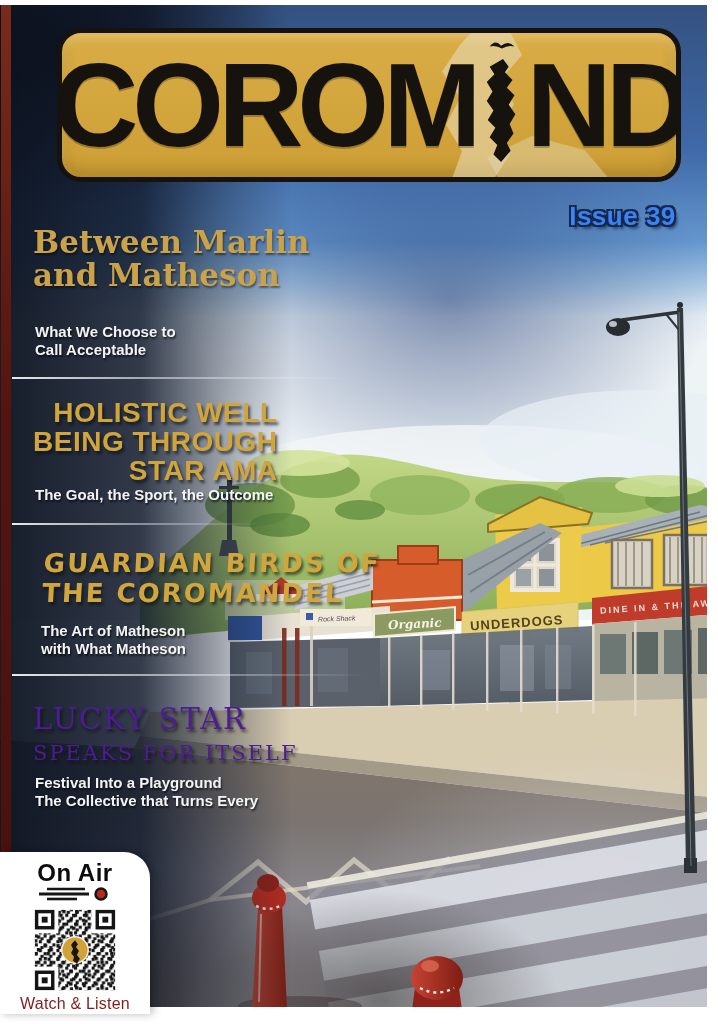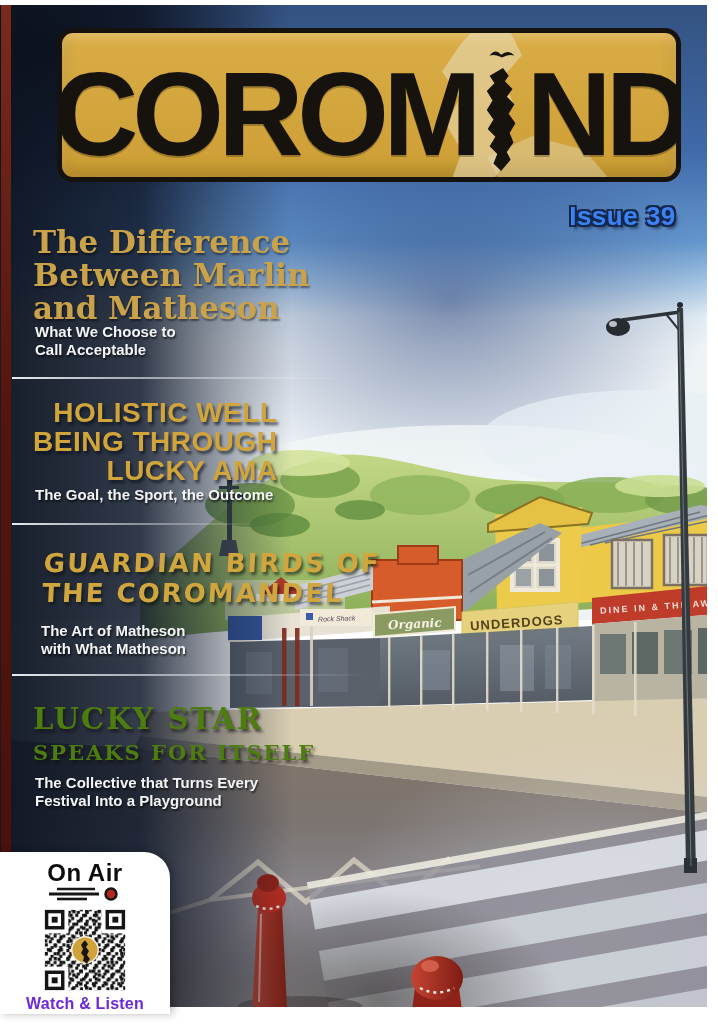--- a/index.html
+++ b/index.html
@@ -8,22 +8,22 @@
   .scene{position:absolute;left:0;top:0;width:718px;height:1024px;}
   .spine{position:absolute;left:1px;top:5px;width:10px;height:1002px;
          background:linear-gradient(180deg,#7a2a1c,#55150e 40%,#47100c);}
   .margin-right{position:absolute;right:0;top:0;width:11px;height:1024px;background:#fff;}
   .margin-bottom{position:absolute;left:0;bottom:0;width:718px;height:17px;background:#fff;}
   .margin-top{position:absolute;left:0;top:0;width:718px;height:5px;background:#fff;}
 
   
   .masthead{position:absolute;left:57px;top:28px;width:614px;height:144px;
     background:linear-gradient(180deg,#d9ac46,#cd9f35);
-    border:5px solid #16120d;border-radius:16px;overflow:hidden;
-    display:flex;align-items:flex-end;justify-content:center;
+    border:5px solid #16120d;border-radius:24px;overflow:hidden;
+    display:flex;align-items:center;justify-content:center;
     box-shadow:inset 0 -8px 14px rgba(110,78,18,.30), inset 0 5px 10px rgba(255,236,180,.35);}
   .map-ghost{position:absolute;left:332px;top:-8px;width:200px;height:166px;background:#e9dfc0;
     opacity:.55;filter:blur(2px);
     clip-path:polygon(42% 0,58% 4%,64% 18%,54% 32%,60% 48%,51% 62%,58% 78%,46% 100%,28% 96%,34% 76%,26% 60%,33% 44%,24% 28%,33% 12%);}
   .map-ghost2{position:absolute;left:410px;top:96px;width:150px;height:70px;background:#e2d7b6;
     opacity:.45;filter:blur(3px);clip-path:polygon(10% 40%,40% 10%,75% 30%,95% 80%,55% 95%,20% 80%);}
   .masthead-text{position:relative;display:flex;align-items:center;white-space:nowrap;
     font-weight:bold;font-size:118px;letter-spacing:-6px;color:#16120d;line-height:1;
     text-shadow:0 2px 0 rgba(0,0,0,.25);}
   .masthead-text .pen{margin:0 3px 0 8px;transform:translateY(-4px);}
@@ -37,39 +37,39 @@
   .t1{position:absolute;left:33px;top:226px;font-family:"DejaVu Serif",serif;font-weight:bold;
       font-size:31px;line-height:33px;color:#c9a24a;text-shadow:1px 2px 2px rgba(0,0,0,.45);}
   .s1{position:absolute;left:35px;top:323px;}
   .t2{position:absolute;left:33px;top:398px;font-weight:bold;font-size:28px;line-height:29px;
       color:#d2a53b;letter-spacing:.5px;text-shadow:2px 3px 3px rgba(8,14,26,.65);text-align:right;}
   .s2{position:absolute;left:35px;top:486px;}
   .t3{position:absolute;left:43px;top:548px;font-family:"DejaVu Sans",sans-serif;font-weight:bold;
       font-size:26px;line-height:30px;color:#d2a63e;letter-spacing:2px;transform:skewX(-3deg);
       text-shadow:2px 3px 3px rgba(10,16,14,.6);}
   .s3{position:absolute;left:41px;top:622px;}
-  .t4{position:absolute;left:33px;top:702px;font-family:"DejaVu Serif",serif;font-weight:bold;
-      font-size:29px;line-height:34px;color:#4d7c0f;letter-spacing:2px;
+  .t4{position:absolute;left:33px;top:702px;font-family:"DejaVu Serif",serif;font-weight:normal;
+      font-size:29px;line-height:34px;color:#4c1d95;letter-spacing:2px;
       text-shadow:2px 3px 3px rgba(20,16,12,.65);}
   .t4 .line:nth-child(2){font-size:21px;}
   .subtitle{font-weight:bold;font-size:15px;line-height:18px;color:#f3f4f6;
       text-shadow:1px 2px 2px rgba(0,0,0,.65);}
   .subtitle .line{display:block;}
   .sep{position:absolute;height:2px;
       background:linear-gradient(90deg,rgba(242,246,250,.95),rgba(242,246,250,0));}
   .sep1{left:12px;top:377px;width:340px;}
   .sep2{left:12px;top:523px;width:248px;}
   .sep3{left:12px;top:674px;width:355px;}
 
   
-  .onair{position:absolute;left:0;top:852px;width:170px;height:162px;background:#ffffff;
+  .onair{position:absolute;left:0;top:852px;width:150px;height:162px;background:#ffffff;
      border-radius:0 26px 0 0;box-shadow:3px 0 8px rgba(0,0,0,.28);
      display:flex;flex-direction:column;align-items:center;}
   .onair-title{margin-top:7px;font-weight:bold;font-size:24px;color:#0d0d0d;letter-spacing:.5px;}
-  .onair-caption{font-weight:bold;font-size:16px;color:#6d28d9;margin-top:0;letter-spacing:.2px;}
+  .onair-caption{font-weight:normal;font-size:16px;color:#7f1d1d;margin-top:0;letter-spacing:.2px;}
 </style>
 </head>
 <body>
 
 <div class="page">
 
   <svg class="scene" viewBox="0 0 718 1024">
     <defs>
       <linearGradient id="skyG" x1="0" y1="0" x2="0" y2="1">
         <stop offset="0" stop-color="#33517f"></stop>
@@ -294,34 +294,33 @@
         <path d="M6,9 Q12,1 18,8 Q26,2 32,9 Q26,7 19,11 Q12,7 6,9 Z" fill="#16120d"></path>
         <path d="M20,22 L26,30 L22,36 L30,44 L24,52 L32,60 L26,70 L33,80 L27,90 L31,100 L24,110 L28,118 L18,130 L10,122 L14,112 L6,104 L12,94 L4,86 L10,76 L3,66 L9,56 L3,46 L11,38 L6,30 Z" fill="#16120d"></path>
       </svg>
       <span>ND</span>
     </div>
   </div>
 
   <div class="issue">Issue 39</div>
 
   <div class="title t1">
-    <span class="line">The Difference</span>
     <span class="line">Between Marlin</span>
     <span class="line">and Matheson</span>
   </div>
   <div class="subtitle s1">
     <span class="line">What We Choose to</span>
     <span class="line">Call Acceptable</span>
   </div>
   <div class="sep sep1"></div>
 
   <div class="title t2">
     <span class="line">HOLISTIC WELL</span>
     <span class="line">BEING THROUGH</span>
-    <span class="line">LUCKY AMA</span>
+    <span class="line">STAR AMA</span>
   </div>
   <div class="subtitle s2">
     <span class="line">The Goal, the Sport, the Outcome</span>
   </div>
   <div class="sep sep2"></div>
 
   <div class="title t3">
     <span class="line">GUARDIAN BIRDS OF</span>
     <span class="line">THE COROMANDEL</span>
   </div>
@@ -329,22 +328,22 @@
     <span class="line">The Art of Matheson</span>
     <span class="line">with What Matheson</span>
   </div>
   <div class="sep sep3"></div>
 
   <div class="title t4">
     <span class="line">LUCKY STAR</span>
     <span class="line">SPEAKS FOR ITSELF</span>
   </div>
   <div class="subtitle" style="position:absolute;left:35px;top:774px;">
+    <span class="line">Festival Into a Playground</span>
     <span class="line">The Collective that Turns Every</span>
-    <span class="line">Festival Into a Playground</span>
   </div>
 
   <div class="onair">
     <div class="onair-title">On Air</div>
     <svg width="84" height="16" viewBox="0 0 84 16">
       <path d="M14,2 H52" stroke="#161616" stroke-width="2.6"></path>
       <path d="M6,7 H56" stroke="#161616" stroke-width="3"></path>
       <path d="M14,12 H44" stroke="#161616" stroke-width="2.6"></path>
       <circle cx="68" cy="7" r="5.5" fill="#b5281e" stroke="#161616" stroke-width="2.5"></circle>
     </svg>

